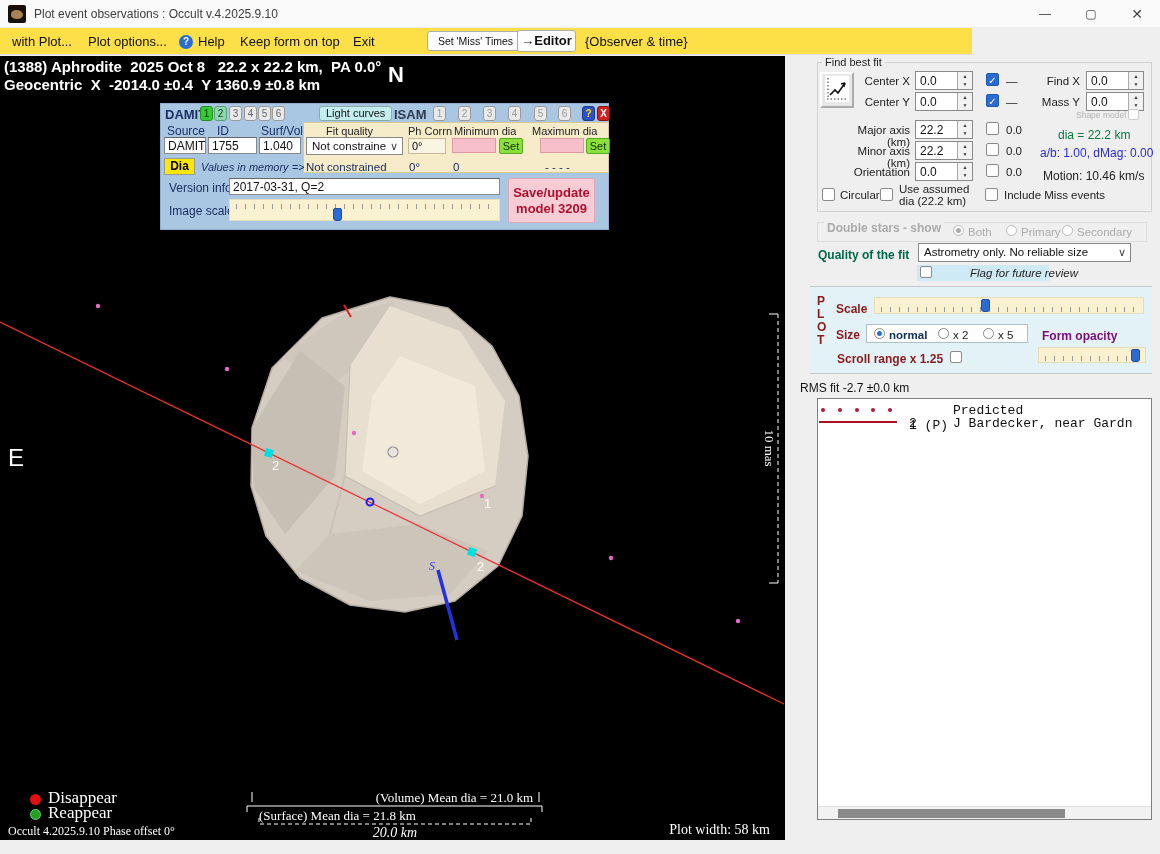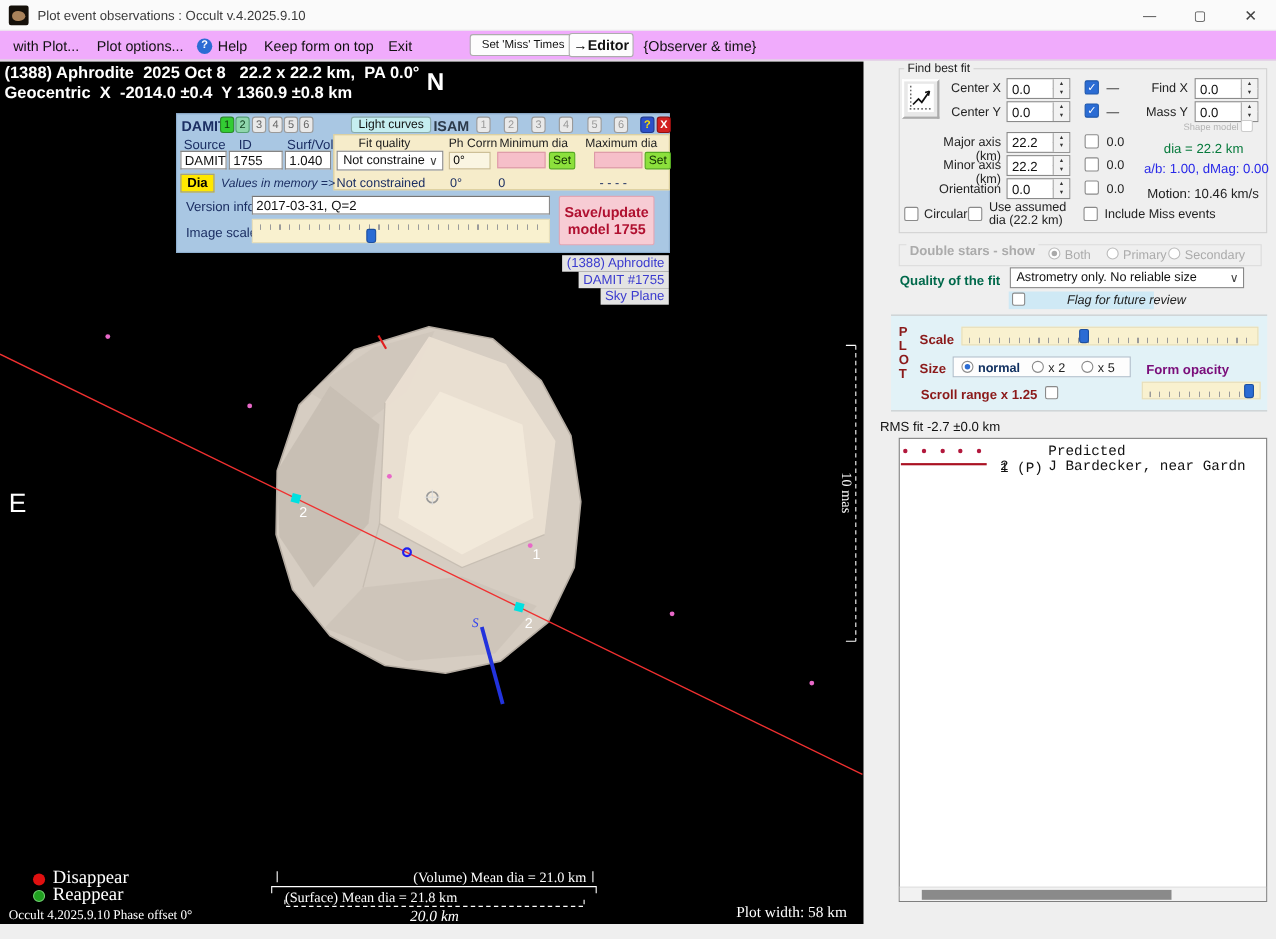--- a/index.html
+++ b/index.html
@@ -6,21 +6,21 @@
   html,body { width:1160px; height:854px; }
   body { font-family:"Liberation Sans", sans-serif; background:#efefef; position:relative; overflow:hidden; }
   .abs { position:absolute; }
 
   
   #titlebar { left:0; top:0; width:1160px; height:28px; background:#fafafa; border-bottom:1px solid #ececec; }
   #app-icon { left:8px; top:5px; width:18px; height:18px; background:#15100a; border-radius:2px; }
   #app-icon i { position:absolute; left:3px; top:5px; width:12px; height:9px; background:#a9825a; border-radius:50% 60% 55% 50%; }
   #title-text { left:34px; top:7px; font-size:12px; color:#3c3c3c;text-align:right; }
   .wbtn { top:0; width:46px; height:28px; text-align:center; line-height:28px; font-size:12px; color:#444; }
-  #toolbar { left:0; top:28px; width:1160px; height:27px; background:#f0abfc; border-bottom:1px solid #dcdcdc; font-size:13px; color:#111; }
+  #toolbar { left:0; top:28px; width:972px; height:27px; background:#fde047; border-bottom:1px solid #dcdcdc; font-size:13px; color:#111; }
   .mitem { top:6px; }
   .tbtn { border:1px solid #adadad; background:#fdfdfd; border-radius:3px; text-align:center; color:#111; }
   #help-ic { left:179px; top:7px; width:14px; height:14px; border-radius:50%; background:#2b6cd4; color:#fff; font-size:10px; font-weight:bold; text-align:center; line-height:14px; }
 
   
   #plot { left:0; top:56px; width:785px; height:784px; background:#000; }
   .ph { color:#fff; font-weight:bold; font-size:15px; white-space:pre; }
   #lbl-n { left:388px; top:6px; color:#fff; font-weight:bold; font-size:22px; }
   #lbl-e { left:8px; top:388px; color:#fff; font-size:24px; }
   .pserif { font-family:"Liberation Serif", serif; color:#fff; }
@@ -160,25 +160,20 @@
       <text x="395" y="781" fill="#fff" font-size="14" font-style="italic" font-family="Liberation Serif, serif" text-anchor="middle">20.0 km</text>
     </g>
     <text x="770" y="778" fill="#fff" font-size="14" font-family="Liberation Serif, serif" text-anchor="end">Plot width: 58 km</text>
   </svg>
 
   <div class="abs ph" style="left:4px;top:2px">(1388) Aphrodite  2025 Oct 8   22.2 x 22.2 km,  PA 0.0°</div>
   <div class="abs ph" style="left:4px;top:20px">Geocentric  X  -2014.0 ±0.4  Y 1360.9 ±0.8 km</div>
   <div class="abs" id="lbl-n">N</div>
   <div class="abs" id="lbl-e">E</div>
 
-  <div class="abs" id="infobox">
-    <span>(1388) Aphrodite</span>
-    <span>DAMIT #1755</span>
-    <span>Sky Plane</span>
-  </div>
 
   <div class="abs dot" style="left:30px;top:738px;background:#e01010"></div>
   <div class="abs pserif" style="left:48px;top:732px;font-size:17px">Disappear</div>
   <div class="abs dot" style="left:30px;top:753px;background:#20a020;border:1px solid #70d070"></div>
   <div class="abs pserif" style="left:48px;top:747px;font-size:17px">Reappear</div>
   <div class="abs pserif" style="left:8px;top:768px;font-size:12px">Occult 4.2025.9.10</div>
   <div class="abs pserif" style="left:103px;top:768px;font-size:12px">Phase offset 0°</div>
 
   <div class="abs" id="damit">
     <span class="abs navy" style="left:4px;top:3px;font-weight:bold;font-size:13px">DAMIT</span>
@@ -232,21 +227,21 @@
     <span class="abs navy" style="left:8px;top:77px">Version info</span>
     <span class="cellw" style="left:68px;top:74px;width:271px">2017-03-31, Q=2</span>
 
     <span class="abs navy" style="left:8px;top:100px">Image scale</span>
     <div class="slider" style="left:68px;top:95px;width:271px;height:22px">
       <div class="ticks" style="top:4px"></div>
       <div class="thumb" style="left:103px;top:8px"></div>
     </div>
     <div id="saveb">
       <div>Save/update</div>
-      <div>model 1755</div>
+      <div>model 3209</div>
     </div>
   </div>
 </div>
 
 <div class="abs gbox" style="left:817px;top:62px;width:335px;height:150px"></div>
 <span class="glab" style="left:822px;top:56px">Find best fit</span>
 
 <button class="abs" style="left:820px;top:72px;width:34px;height:36px;background:#e8e8e8;border:2px outset #fff">
   <svg width="24" height="26" viewBox="0 0 24 26">
     <rect x="0" y="0" width="24" height="26" fill="#fff"></rect>

